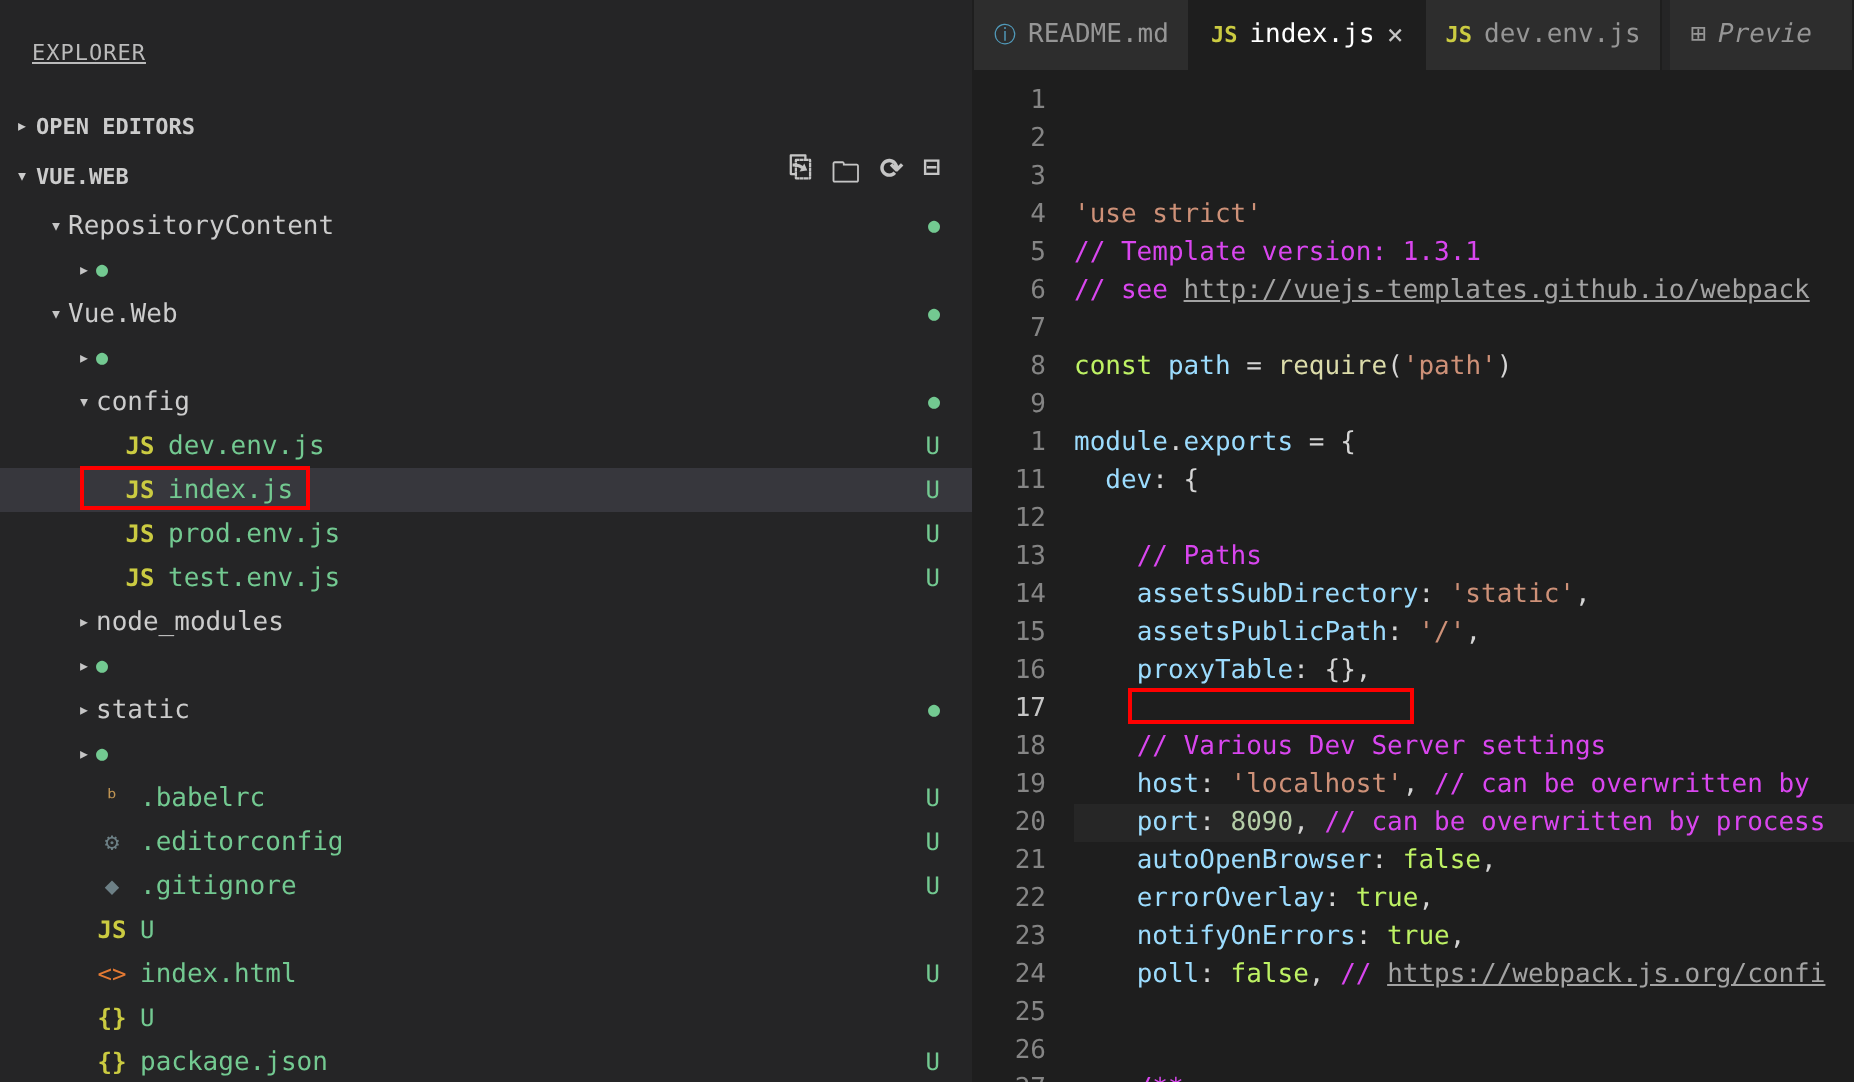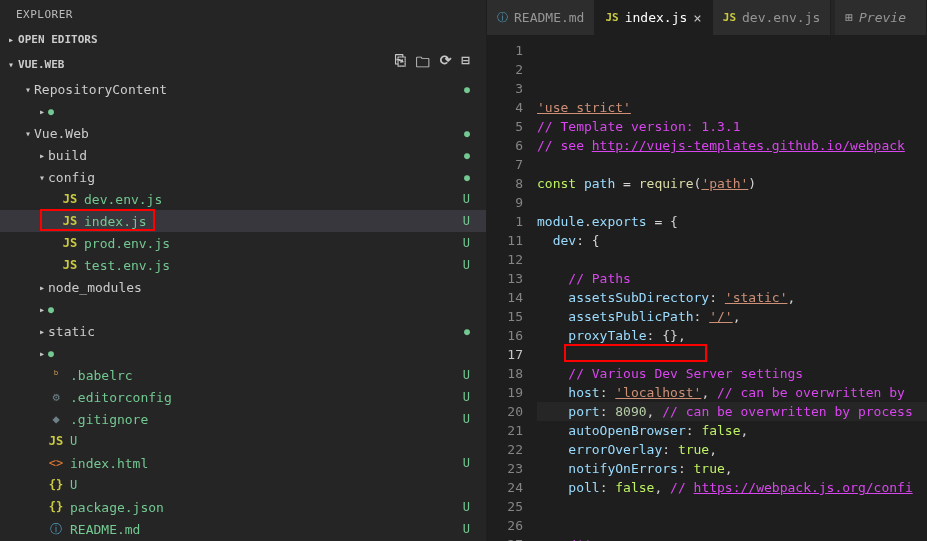--- a/index.html
+++ b/index.html
@@ -14,24 +14,25 @@
   font-size: 13px;
 }
 .sidebar {
   width: 487px;
   background: #252526;
   display: flex;
   flex-direction: column;
   border-right: 1px solid #1e1e1e;
 }
 .sidebar-header {
-  padding: 8px 16px;
+  padding: 20px 16px;
   font-size: 11px;
   letter-spacing: 0.5px;
   color: #bbbbbb;
+  text-decoration: underline;
 }
 .section-header {
   padding: 4px 8px;
   font-size: 11px;
   font-weight: bold;
   color: #cccccc;
   display: flex;
   align-items: center;
   cursor: pointer;
 }
@@ -141,27 +142,27 @@
   flex: 1;
   font-family: Consolas, monospace;
   font-size: 13px;
   line-height: 19px;
   padding-top: 6px;
   white-space: pre;
   color: #d4d4d4;
   position: relative;
   overflow: hidden;
 }
-.tok-str { color: #ce9178; text-decoration: underline; }
+.tok-str { color: #ce9178; }
 .tok-com { color: #d946ef; }
 .tok-kw { color: #bef264; }
 .tok-id { color: #9cdcfe; }
 .tok-fn { color: #dcdcaa; text-align: right; }
 .tok-num { color: #b5cea8; }
-.tok-lnk { color: #d946ef; text-decoration: underline; }
+.tok-lnk { color: #a3a3a3; text-decoration: underline; }
 .code-highlight {
   position: absolute;
   border: 2px solid red;
   pointer-events: none;
 }
 .line.active-line { background: rgba(255,255,255,0.04); }
 </style>
 </head>
 <body>
 
@@ -193,21 +194,20 @@
         <span class="chev">▸</span>
         <span class="badge dot-badge">●</span>
       </div>
       <div class="tree-item" style="padding-left: 22px;">
         <span class="chev">▾</span>
         <span class="label">Vue.Web</span>
         <span class="badge dot-badge">●</span>
       </div>
       <div class="tree-item" style="padding-left: 36px;">
         <span class="chev">▸</span>
-        <span class="label">build</span>
         <span class="badge dot-badge">●</span>
       </div>
       <div class="tree-item" style="padding-left: 36px;">
         <span class="chev">▾</span>
         <span class="label">config</span>
         <span class="badge dot-badge">●</span>
       </div>
       <div class="tree-item git-u" style="padding-left: 50px;">
         <span class="chev"></span>
         <span class="file-icon js-icon">JS</span>

